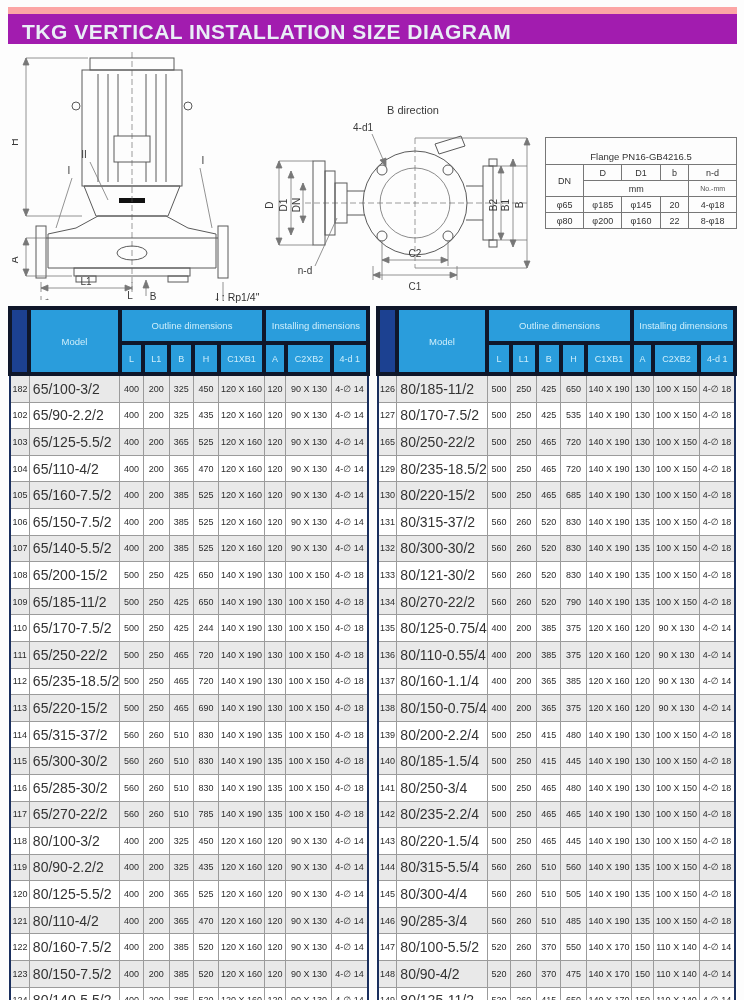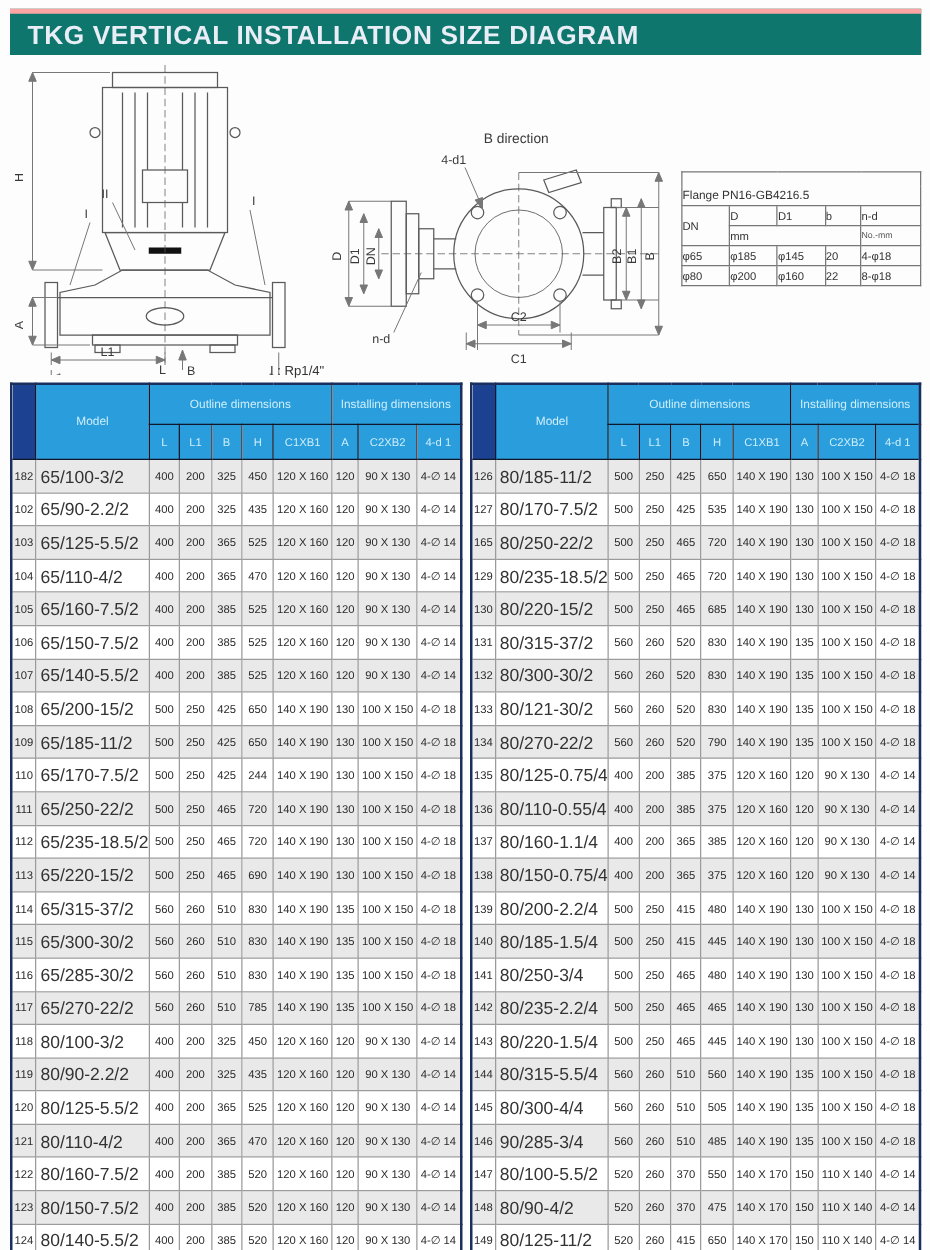--- a/index.html
+++ b/index.html
@@ -1,43 +1,43 @@
 <!DOCTYPE html>
 <html><head>
 <meta charset="utf-8">
 <style>
   html,body{margin:0;padding:0;background:#ffffff;}
   body{font-family:"Liberation Sans", sans-serif; -webkit-font-smoothing:antialiased;}
   #page{position:relative;width:744px;height:1000px;background:#fdfdfd;overflow:hidden;}
 
   
   .banner{position:absolute;left:8px;top:7px;right:7px;height:37px;
-    background:#0f766e;border-top:4px solid #fca5a5;
+    background:#a21caf;border-top:7px solid #fca5a5;
     color:#e9eef6;font-size:21px;font-weight:bold;letter-spacing:.5px;
     line-height:36px;padding-left:14px;box-sizing:border-box;}
 
   
   .drawing{position:absolute;left:0;top:46px;width:744px;height:258px;}
   svg text{font-family:"Liberation Sans", sans-serif;fill:#3a3a3a;}
   .dwg-note{position:absolute;left:216px;top:244px;font-size:10.5px;color:#333;line-height:14px;}
 
   
   .flange-wrap{position:absolute;left:545px;top:91px;width:192px;}
   table.flange{width:100%;border-collapse:collapse;table-layout:fixed;font-size:9px;color:#333;}
-  table.flange td{border:1px solid #777;padding:1px 0;height:13px;overflow:hidden;white-space:nowrap;}
+  table.flange td{border:1px solid #777;text-align:center;padding:1px 0;height:13px;overflow:hidden;white-space:nowrap;}
   table.flange td.blank{height:9px;border-bottom:none;}
   table.flange td.ft-title{font-size:9.5px;border-top:none;}
   table.flange td.small{font-size:7px;color:#555;}
 
   
   .tables{position:absolute;left:8px;top:306px;width:729px;display:flex;gap:6px;}
   table.spec{flex:1;border-collapse:collapse;table-layout:fixed;
     border:2px solid #1a2f5e;background:#fff;}
   table.spec th{background:#2a9ddc;color:#cdeefb;font-weight:normal;
-    border:1px solid #0f172a;font-size:9.5px;padding:4px;overflow:hidden;white-space:nowrap;text-align:center;}
+    border:4px solid #0f172a;font-size:9.5px;padding:4px;overflow:hidden;white-space:nowrap;text-align:center;}
   table.spec thead tr.grp th{height:23px;}
   table.spec thead tr.sub th{height:19px;font-size:9px;}
   table.spec th.corner{background:#1c4191;}
   table.spec td{border:1px solid #9b9b9b;text-align:center;font-size:9px;color:#2b2b2b;
     height:25.6px;padding:0;overflow:hidden;white-space:nowrap;}
   table.spec td.model{font-size:14px;text-align:left;padding-left:3px;color:#333;}
   table.spec tr.alt td{background:#e9e9e9;}
 </style>
 </head>
 <body>

